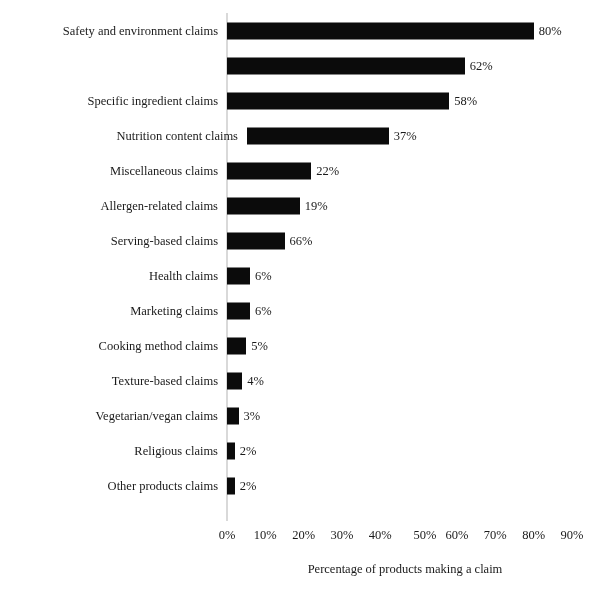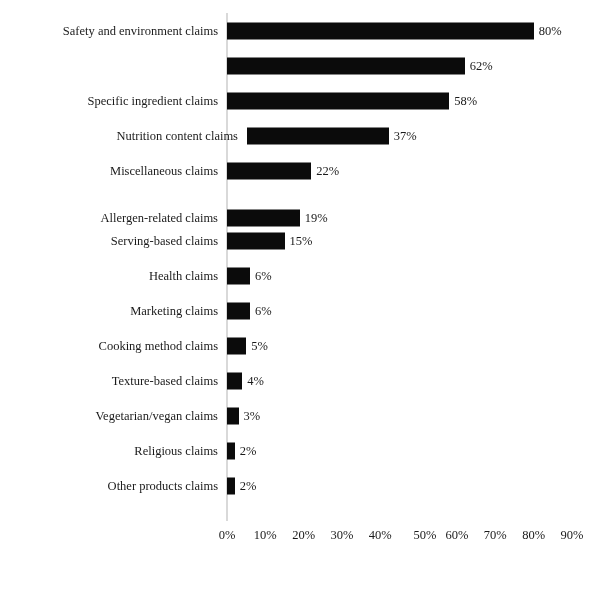--- a/index.html
+++ b/index.html
@@ -148,32 +148,32 @@
             <span class="bar-value">37%</span>
           </div>
         </div>
         <div class="bar-row" style="top: 153px;">
           <div class="cat-label">Miscellaneous claims</div>
           <div class="bar-wrap">
             <span class="bar" style="width: 84.3333px; background: rgb(11, 11, 11);"></span>
             <span class="bar-value">22%</span>
           </div>
         </div>
-        <div class="bar-row" style="top: 200px;">
+        <div class="bar-row" style="top: 188px;">
           <div class="cat-label">Allergen-related claims</div>
           <div class="bar-wrap">
             <span class="bar" style="width: 72.8333px; background: rgb(11, 11, 11);"></span>
             <span class="bar-value">19%</span>
           </div>
         </div>
         <div class="bar-row" style="top: 223px; padding-left: 28px;">
           <div class="cat-label">Serving-based claims</div>
           <div class="bar-wrap">
             <span class="bar" style="width: 57.5px; background: rgb(11, 11, 11);"></span>
-            <span class="bar-value">15%</span>
+            <span class="bar-value">66%</span>
           </div>
         </div>
         <div class="bar-row" style="top: 258px;">
           <div class="cat-label">Health claims</div>
           <div class="bar-wrap">
             <span class="bar" style="width: 23px; background: rgb(11, 11, 11);"></span>
             <span class="bar-value">6%</span>
           </div>
         </div>
         <div class="bar-row" style="top: 293px;">
@@ -226,15 +226,16 @@
         <span class="xtick" style="left: 76.6667px;">20%</span>
         <span class="xtick" style="left: 115px;">30%</span>
         <span class="xtick" style="left: 153.333px;">40%</span>
         <span class="xtick" style="left: 198px;">50%</span>
         <span class="xtick" style="left: 230px;">60%</span>
         <span class="xtick" style="left: 268.333px;">70%</span>
         <span class="xtick" style="left: 306.667px;">80%</span>
         <span class="xtick" style="left: 345px;">90%</span>
       </div>
 
+    <div class="xaxis-title">Percentage of products making a claim</div>
 
   </div>
 </div>
 
 </body></html>

